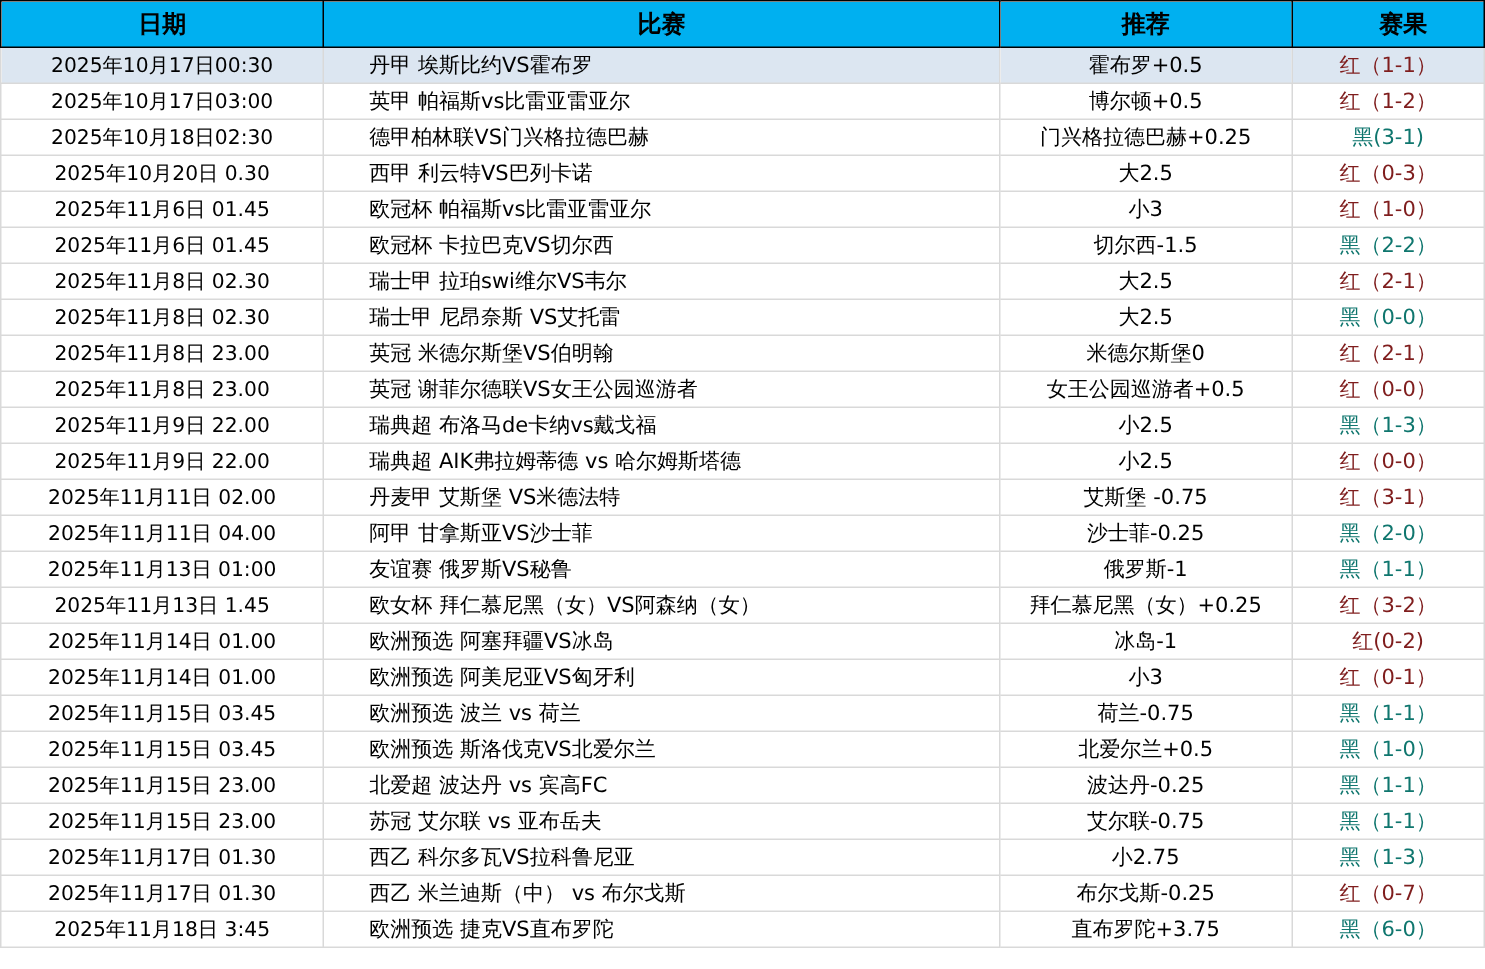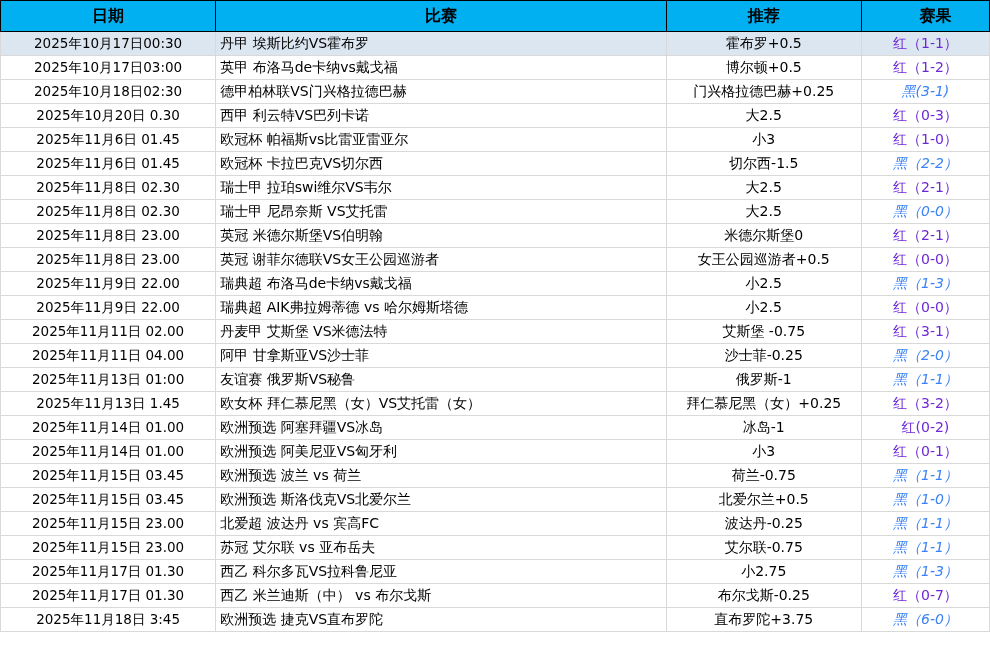--- a/index.html
+++ b/index.html
@@ -54,29 +54,29 @@
   }
 
   .cell {
     display: flex;
     align-items: center;
     height: 100%;
     padding: 0 4px;
     box-sizing: border-box;
   }
   .cell.center { justify-content: center; }
-  .cell.left   { justify-content: flex-start; }
+  .cell.left   { justify-content: flex-start; margin-left: 26px; }
 
   td.date   { text-align: center; }
   td.match  { text-align: left; }
   td.pick   { text-align: center; }
   td.res    { text-align: center; }
 
-  .red   { color: #6d28d9; }
-  .black { color: #3b82f6; font-style: italic; }
+  .red   { color: #7f1d1d; }
+  .black { color: #0f766e; }
 
   tr.shade td { background: #dce6f1; }
   tr.plain td { background: #ffffff; }
   
   td.boxed {
     border: 1px solid #000000;
   }
   td.nogrid {
     border-left: 1px solid #ffffff;
     border-right: 1px solid #ffffff;
@@ -130,21 +130,21 @@
           </td>
           <td class="res ">
             <div class="cell center red">红（1-1）</div>
           </td>
         </tr>
         <tr class="plain">
           <td class="date boxed">
             <div class="cell center small">2025年10月17日03:00</div>
           </td>
           <td class="match ">
-            <div class="cell left">英甲 布洛马de卡纳vs戴戈福</div>
+            <div class="cell left">英甲 帕福斯vs比雷亚雷亚尔</div>
           </td>
           <td class="pick ">
             <div class="cell center">博尔顿+0.5</div>
           </td>
           <td class="res ">
             <div class="cell center red">红（1-2）</div>
           </td>
         </tr>
         <tr class="plain">
           <td class="date boxed">
@@ -326,21 +326,21 @@
           </td>
           <td class="res vsep">
             <div class="cell center black">黑（1-1）</div>
           </td>
         </tr>
         <tr class="plain">
           <td class="date nogrid">
             <div class="cell center small">2025年11月13日 1.45</div>
           </td>
           <td class="match vsep">
-            <div class="cell left">欧女杯  拜仁慕尼黑（女）VS艾托雷（女）</div>
+            <div class="cell left">欧女杯  拜仁慕尼黑（女）VS阿森纳（女）</div>
           </td>
           <td class="pick vsep">
             <div class="cell center">拜仁慕尼黑（女）+0.25</div>
           </td>
           <td class="res vsep">
             <div class="cell center red">红（3-2）</div>
           </td>
         </tr>
         <tr class="plain">
           <td class="date nogrid">

